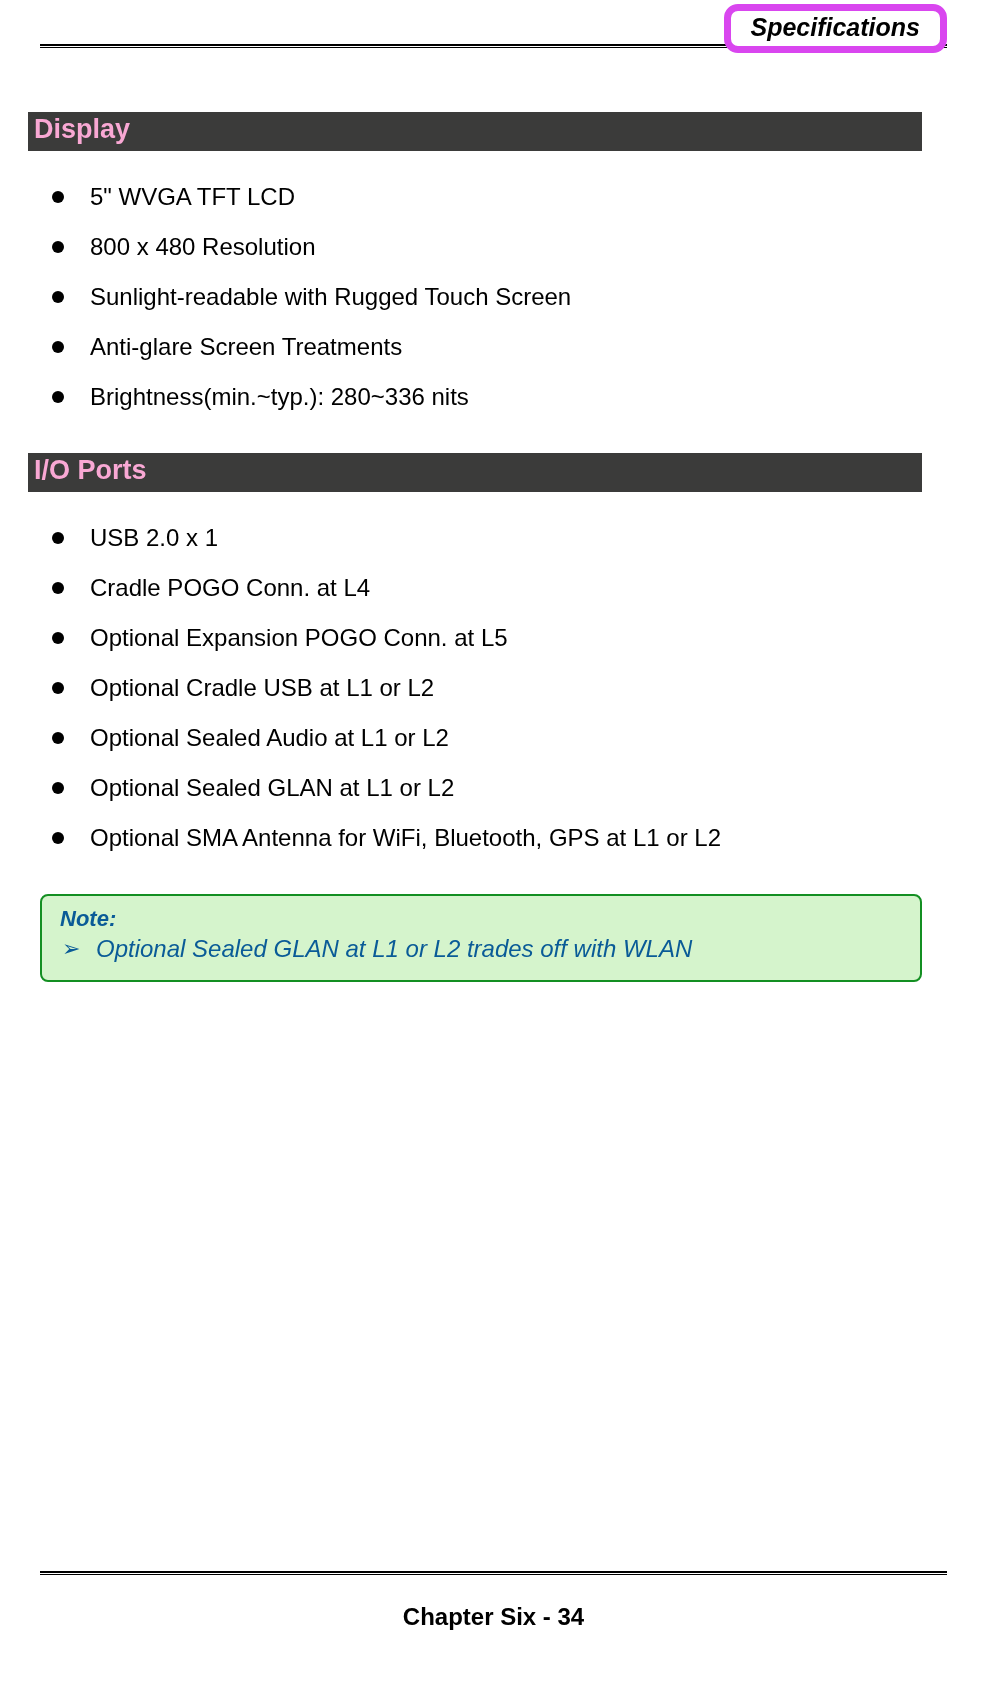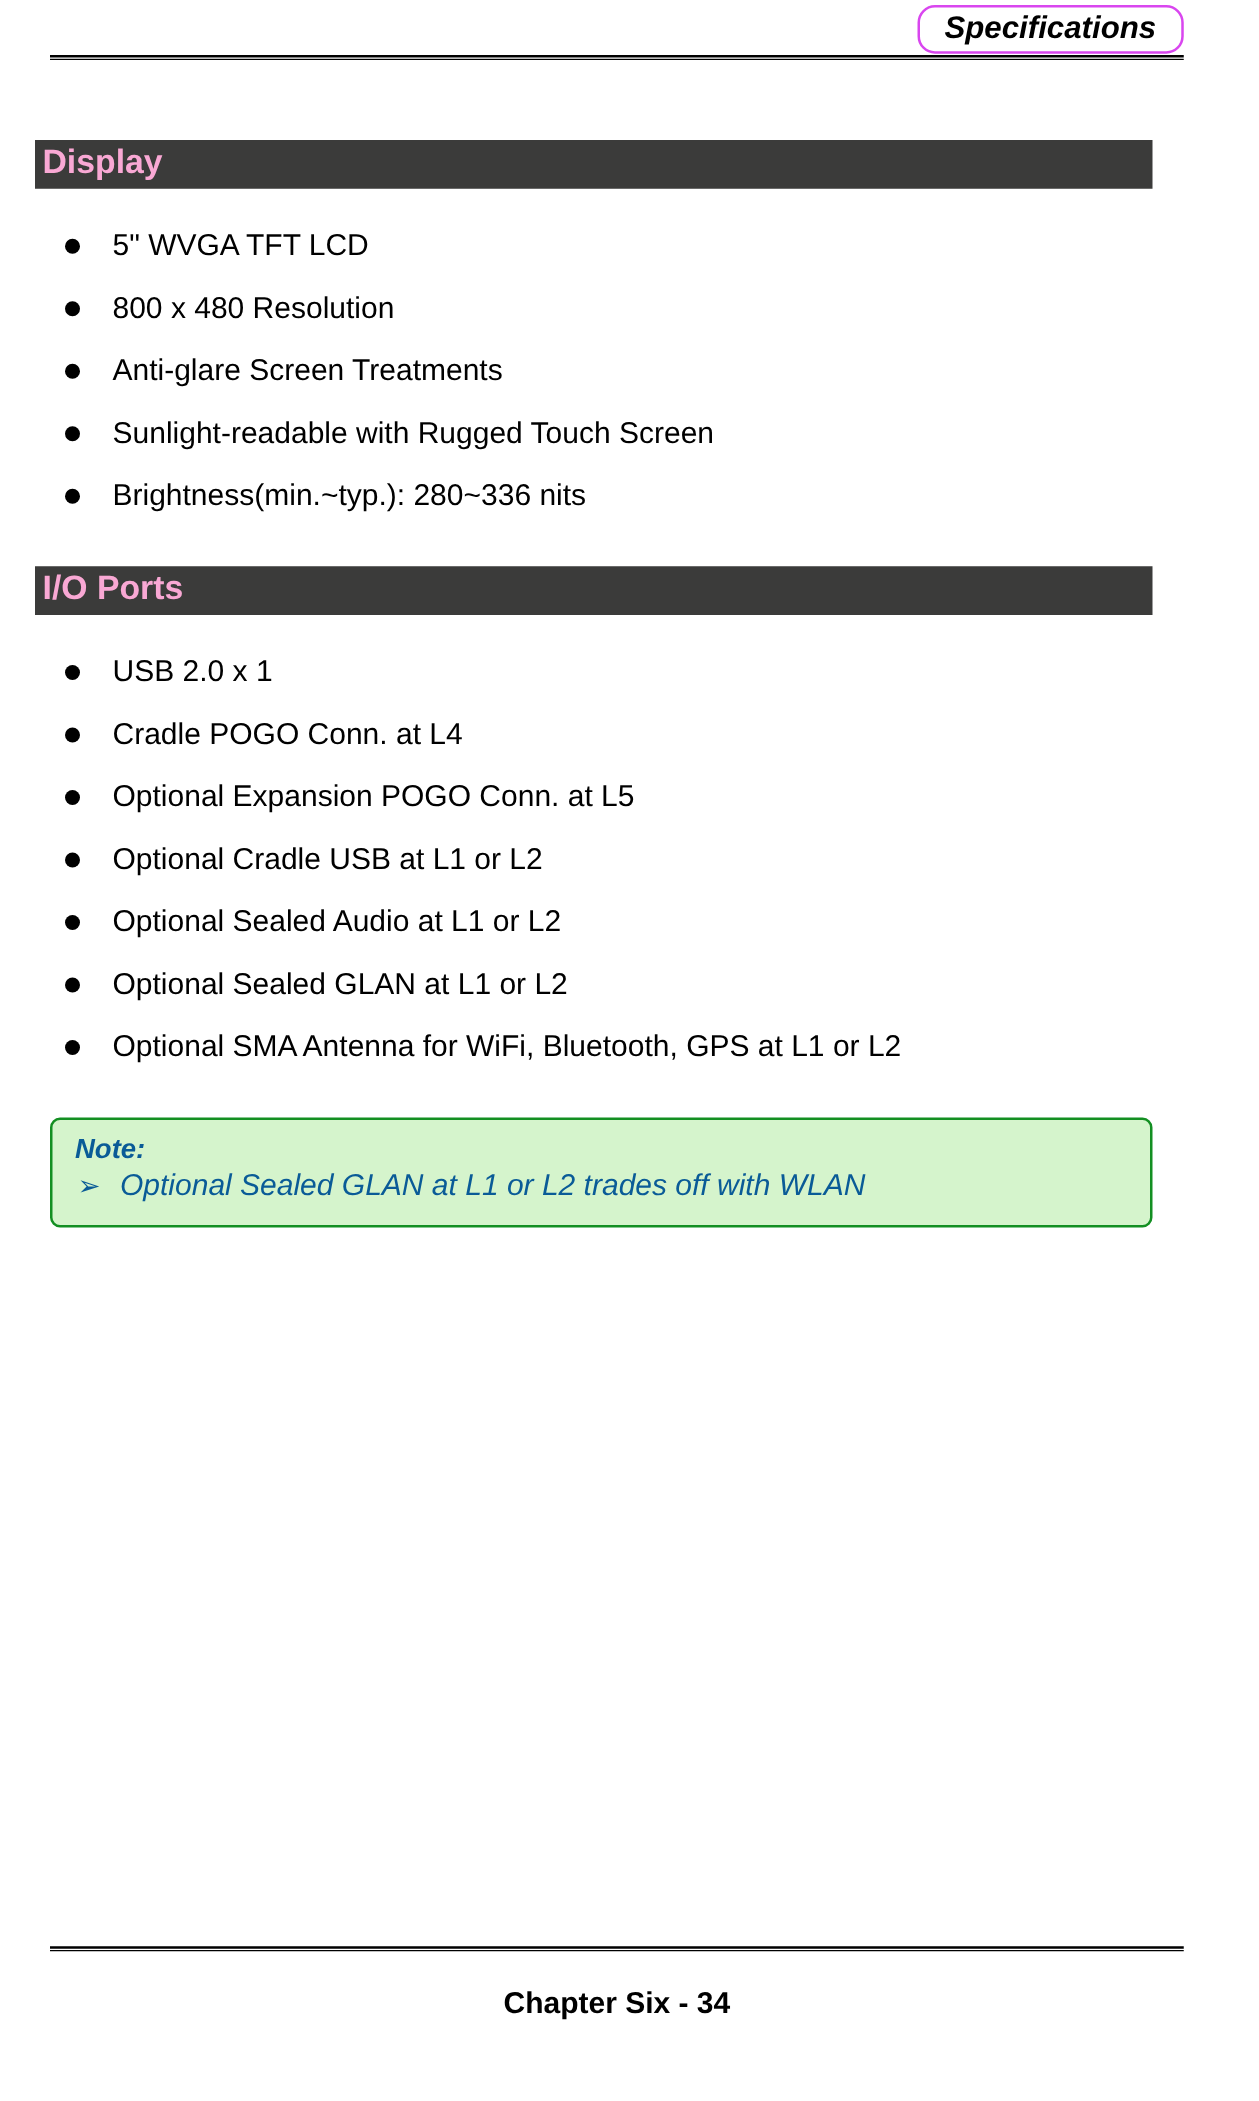--- a/index.html
+++ b/index.html
@@ -19,21 +19,21 @@
   }
   .header {
     position: relative;
     height: 50px;
     margin-bottom: 12px;
     display: flex;
     justify-content: flex-end;
     align-items: flex-start;
   }
   .header-box {
-    border: 2px solid #d946ef;
+    border: 7px solid #d946ef;
     border-radius: 14px;
     padding: 2px 20px 4px 20px;
     font-weight: bold;
     font-style: italic;
     font-size: 25px;
     background: #fff;
     position: relative;
     top: 4px;
     z-index: 2;
   }
@@ -110,21 +110,21 @@
     left: 2px;
     top: 0;
     color: #0a5b97;
     font-size: 22px;
     font-style: normal;
   }
   .footer-area {
     position: absolute;
     left: 40px;
     right: 60px;
-    bottom: 64px;
+    bottom: 50px;
     text-align: center;
     margin-top: 32px;
   }
   .footer-rule {
     border-top: 2.5px solid #000;
     height: 4px;
     border-bottom: 1px solid #000;
     margin-bottom: 28px;
   }
   .footer-text {
@@ -145,22 +145,22 @@
   </div>
 
   <div class="content">
 
     <div class="section-title">
       <span>Display</span>
     </div>
     <ul class="bullets">
       <li><span>5" WVGA TFT LCD</span></li>
       <li><span>800 x 480 Resolution</span></li>
+      <li><span>Sunlight-readable with Rugged Touch Screen</span></li>
       <li><span>Anti-glare Screen Treatments</span></li>
-      <li><span>Sunlight-readable with Rugged Touch Screen</span></li>
       <li><span>Brightness(min.~typ.): 280~336 nits</span></li>
     </ul>
 
     <div class="section-title">
       <span>I/O Ports</span>
     </div>
     <ul class="bullets">
       <li><span>USB 2.0 x 1</span></li>
       <li><span>Cradle POGO Conn. at L4</span></li>
       <li><span>Optional Expansion POGO Conn. at L5</span></li>

